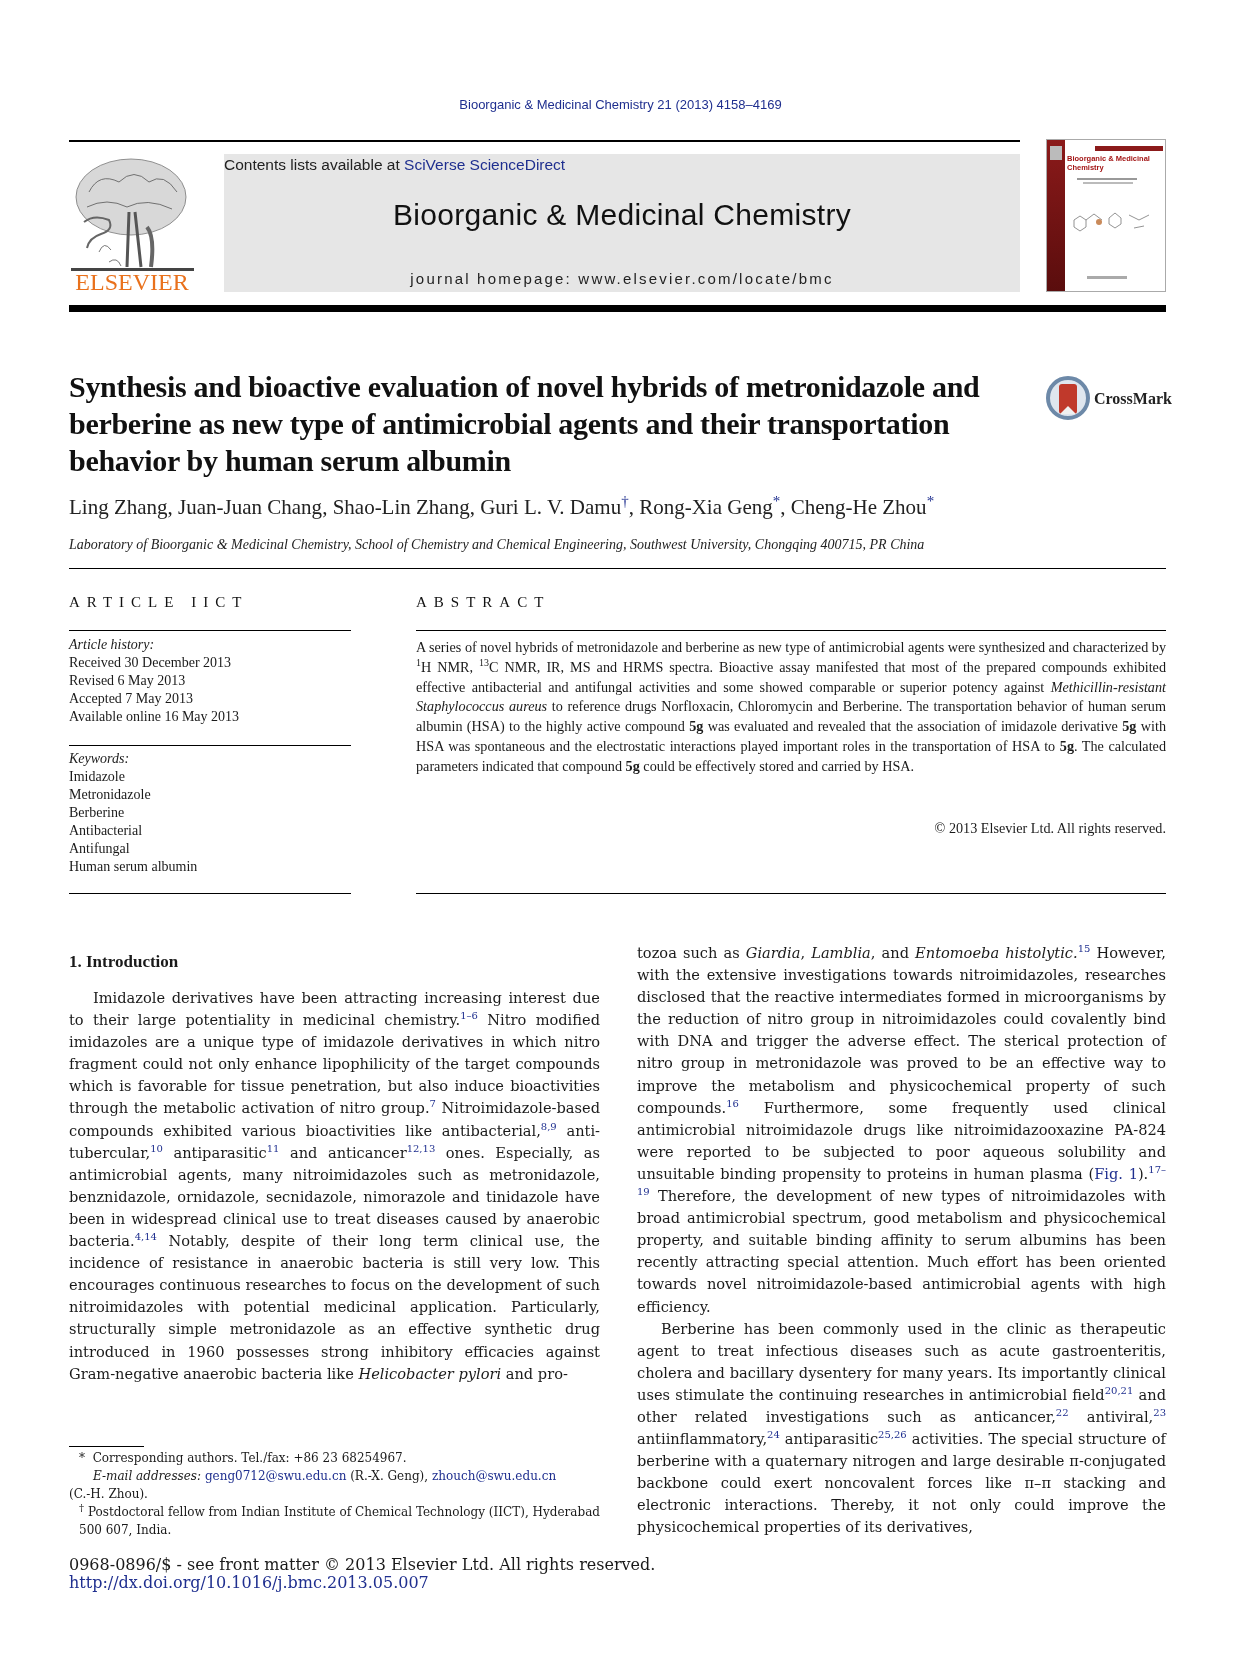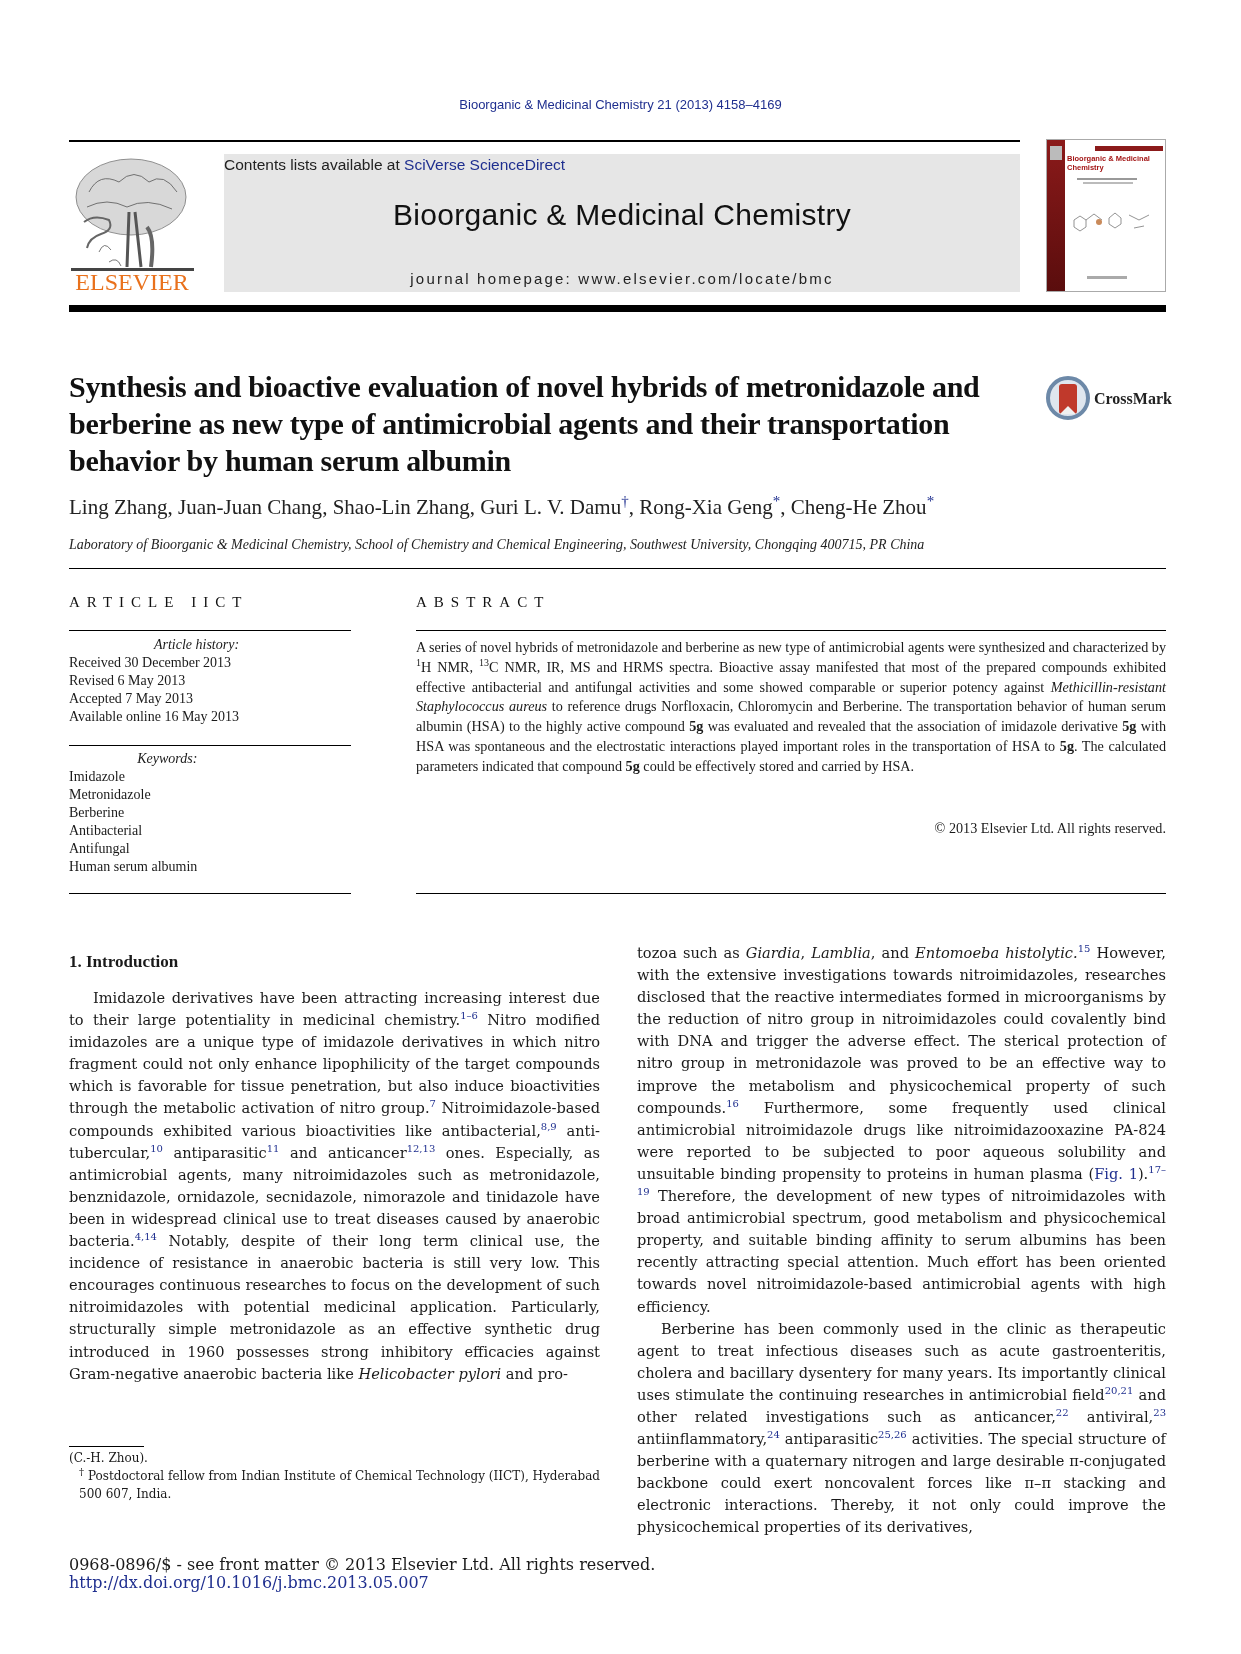--- a/index.html
+++ b/index.html
@@ -28,21 +28,21 @@
   #rule-affil { left: 69px; top: 568px; width: 1097px; height: 1px; background: #000; }
 
   .section-heading { font-family: "Liberation Serif", serif; font-size: 15px; letter-spacing: 7px; color: #111; }
   #ai-heading { left: 69px; top: 594px; }
   #abs-heading { left: 416px; top: 594px; }
   #ai-rule1 { left: 69px; top: 630px; width: 282px; height: 1px; background: #000; }
   #abs-rule1 { left: 416px; top: 630px; width: 750px; height: 1px; background: #000; }
   #history { left: 69px; top: 636px; font-size: 14px; line-height: 18px; }
   #ai-rule2 { left: 69px; top: 745px; width: 282px; height: 1px; background: #000; }
   #keywords { left: 69px; top: 750px; font-size: 14px; line-height: 18px; }
-  .italic { font-style: italic; text-align: right; }
+  .italic { font-style: italic; }
 
   #abstract { left: 416px; top: 638px; width: 750px; font-size: 14.2px; line-height: 19.8px; text-align: justify; }
   #copyright { left: 416px; top: 820px; width: 750px; text-align: right; font-size: 14.2px; }
   #abs-rule2 { left: 416px; top: 893px; width: 750px; height: 1px; background: #000; }
   #col-rule-left { left: 69px; top: 893px; width: 282px; height: 1px; background: #000; }
 
   #intro-heading { left: 69px; top: 952px; font-size: 17px; font-weight: bold; }
   .body-col { font-size: 15.6px; line-height: 22.1px; text-align: justify; font-family: "DejaVu Serif", serif; font-size: 14.6px; }
   #col-left { left: 69px; top: 987px; width: 531px; }
   #col-right { left: 637px; top: 942px; width: 529px; }
@@ -162,20 +162,22 @@
   <p><span>Imidazole derivatives have been attracting increasing interest due to their large potentiality in medicinal chemistry.</span><sup class="ref">1–6</sup><span> Nitro modified imidazoles are a unique type of imidazole derivatives in which nitro fragment could not only enhance lipophilicity of the target compounds which is favorable for tissue penetration, but also induce bioactivities through the metabolic activation of nitro group.</span><sup class="ref">7</sup><span> Nitroimidazole-based compounds exhibited various bioactivities like antibacterial,</span><sup class="ref">8,9</sup><span> anti-tubercular,</span><sup class="ref">10</sup><span> antiparasitic</span><sup class="ref">11</sup><span> and anticancer</span><sup class="ref">12,13</sup><span> ones. Especially, as antimicrobial agents, many nitroimidazoles such as metronidazole, benznidazole, ornidazole, secnidazole, nimorazole and tinidazole have been in widespread clinical use to treat diseases caused by anaerobic bacteria.</span><sup class="ref">4,14</sup><span> Notably, despite of their long term clinical use, the incidence of resistance in anaerobic bacteria is still very low. This encourages continuous researches to focus on the development of such nitroimidazoles with potential medicinal application. Particularly, structurally simple metronidazole as an effective synthetic drug introduced in 1960 possesses strong inhibitory efficacies against Gram-negative anaerobic bacteria like </span><i>Helicobacter pylori</i><span> and pro-</span></p>
 </div>
 
 <div id="col-right" class="abs body-col">
   <p class="noindent"><span>tozoa such as </span><i>Giardia</i><span>, </span><i>Lamblia</i><span>, and </span><i>Entomoeba histolytic.</i><sup class="ref">15</sup><span> However, with the extensive investigations towards nitroimidazoles, researches disclosed that the reactive intermediates formed in microorganisms by the reduction of nitro group in nitroimidazoles could covalently bind with DNA and trigger the adverse effect. The sterical protection of nitro group in metronidazole was proved to be an effective way to improve the metabolism and physicochemical property of such compounds.</span><sup class="ref">16</sup><span> Furthermore, some frequently used clinical antimicrobial nitroimidazole drugs like nitroimidazooxazine PA-824 were reported to be subjected to poor aqueous solubility and unsuitable binding propensity to proteins in human plasma (</span><a class="link" href="#">Fig. 1</a><span>).</span><sup class="ref">17–19</sup><span> Therefore, the development of new types of nitroimidazoles with broad antimicrobial spectrum, good metabolism and physicochemical property, and suitable binding affinity to serum albumins has been recently attracting special attention. Much effort has been oriented towards novel nitroimidazole-based antimicrobial agents with high efficiency.</span></p>
   <p><span>Berberine has been commonly used in the clinic as therapeutic agent to treat infectious diseases such as acute gastroenteritis, cholera and bacillary dysentery for many years. Its importantly clinical uses stimulate the continuing researches in antimicrobial field</span><sup class="ref">20,21</sup><span> and other related investigations such as anticancer,</span><sup class="ref">22</sup><span> antiviral,</span><sup class="ref">23</sup><span> antiinflammatory,</span><sup class="ref">24</sup><span> antiparasitic</span><sup class="ref">25,26</sup><span> activities. The special structure of berberine with a quaternary nitrogen and large desirable π-conjugated backbone could exert noncovalent forces like π–π stacking and electronic interactions. Thereby, it not only could improve the physicochemical properties of its derivatives,</span></p>
 </div>
 
 <div id="fn-rule" class="abs"></div>
 <div id="footnotes" class="abs">
+  <div style="padding-left:10px;"><span>*</span>&nbsp; <span>Corresponding authors. Tel./fax: +86 23 68254967.</span></div>
+  <div class="fn-indent"><i>E-mail addresses:</i> <a class="link" href="#">geng0712@swu.edu.cn</a><span> (R.-X. Geng), </span><a class="link" href="#">zhouch@swu.edu.cn</a></div>
   <div>(C.-H. Zhou).</div>
   <div style="padding-left:10px;"><sup>†</sup>&nbsp;<span>Postdoctoral fellow from Indian Institute of Chemical Technology (IICT), Hyderabad 500 607, India.</span></div>
 </div>
 
 <div id="frontmatter" class="abs">
   <div>0968-0896/$ - see front matter © 2013 Elsevier Ltd. All rights reserved.</div>
   <a class="link" href="#">http://dx.doi.org/10.1016/j.bmc.2013.05.007</a>
 </div>
 
 </body></html>

